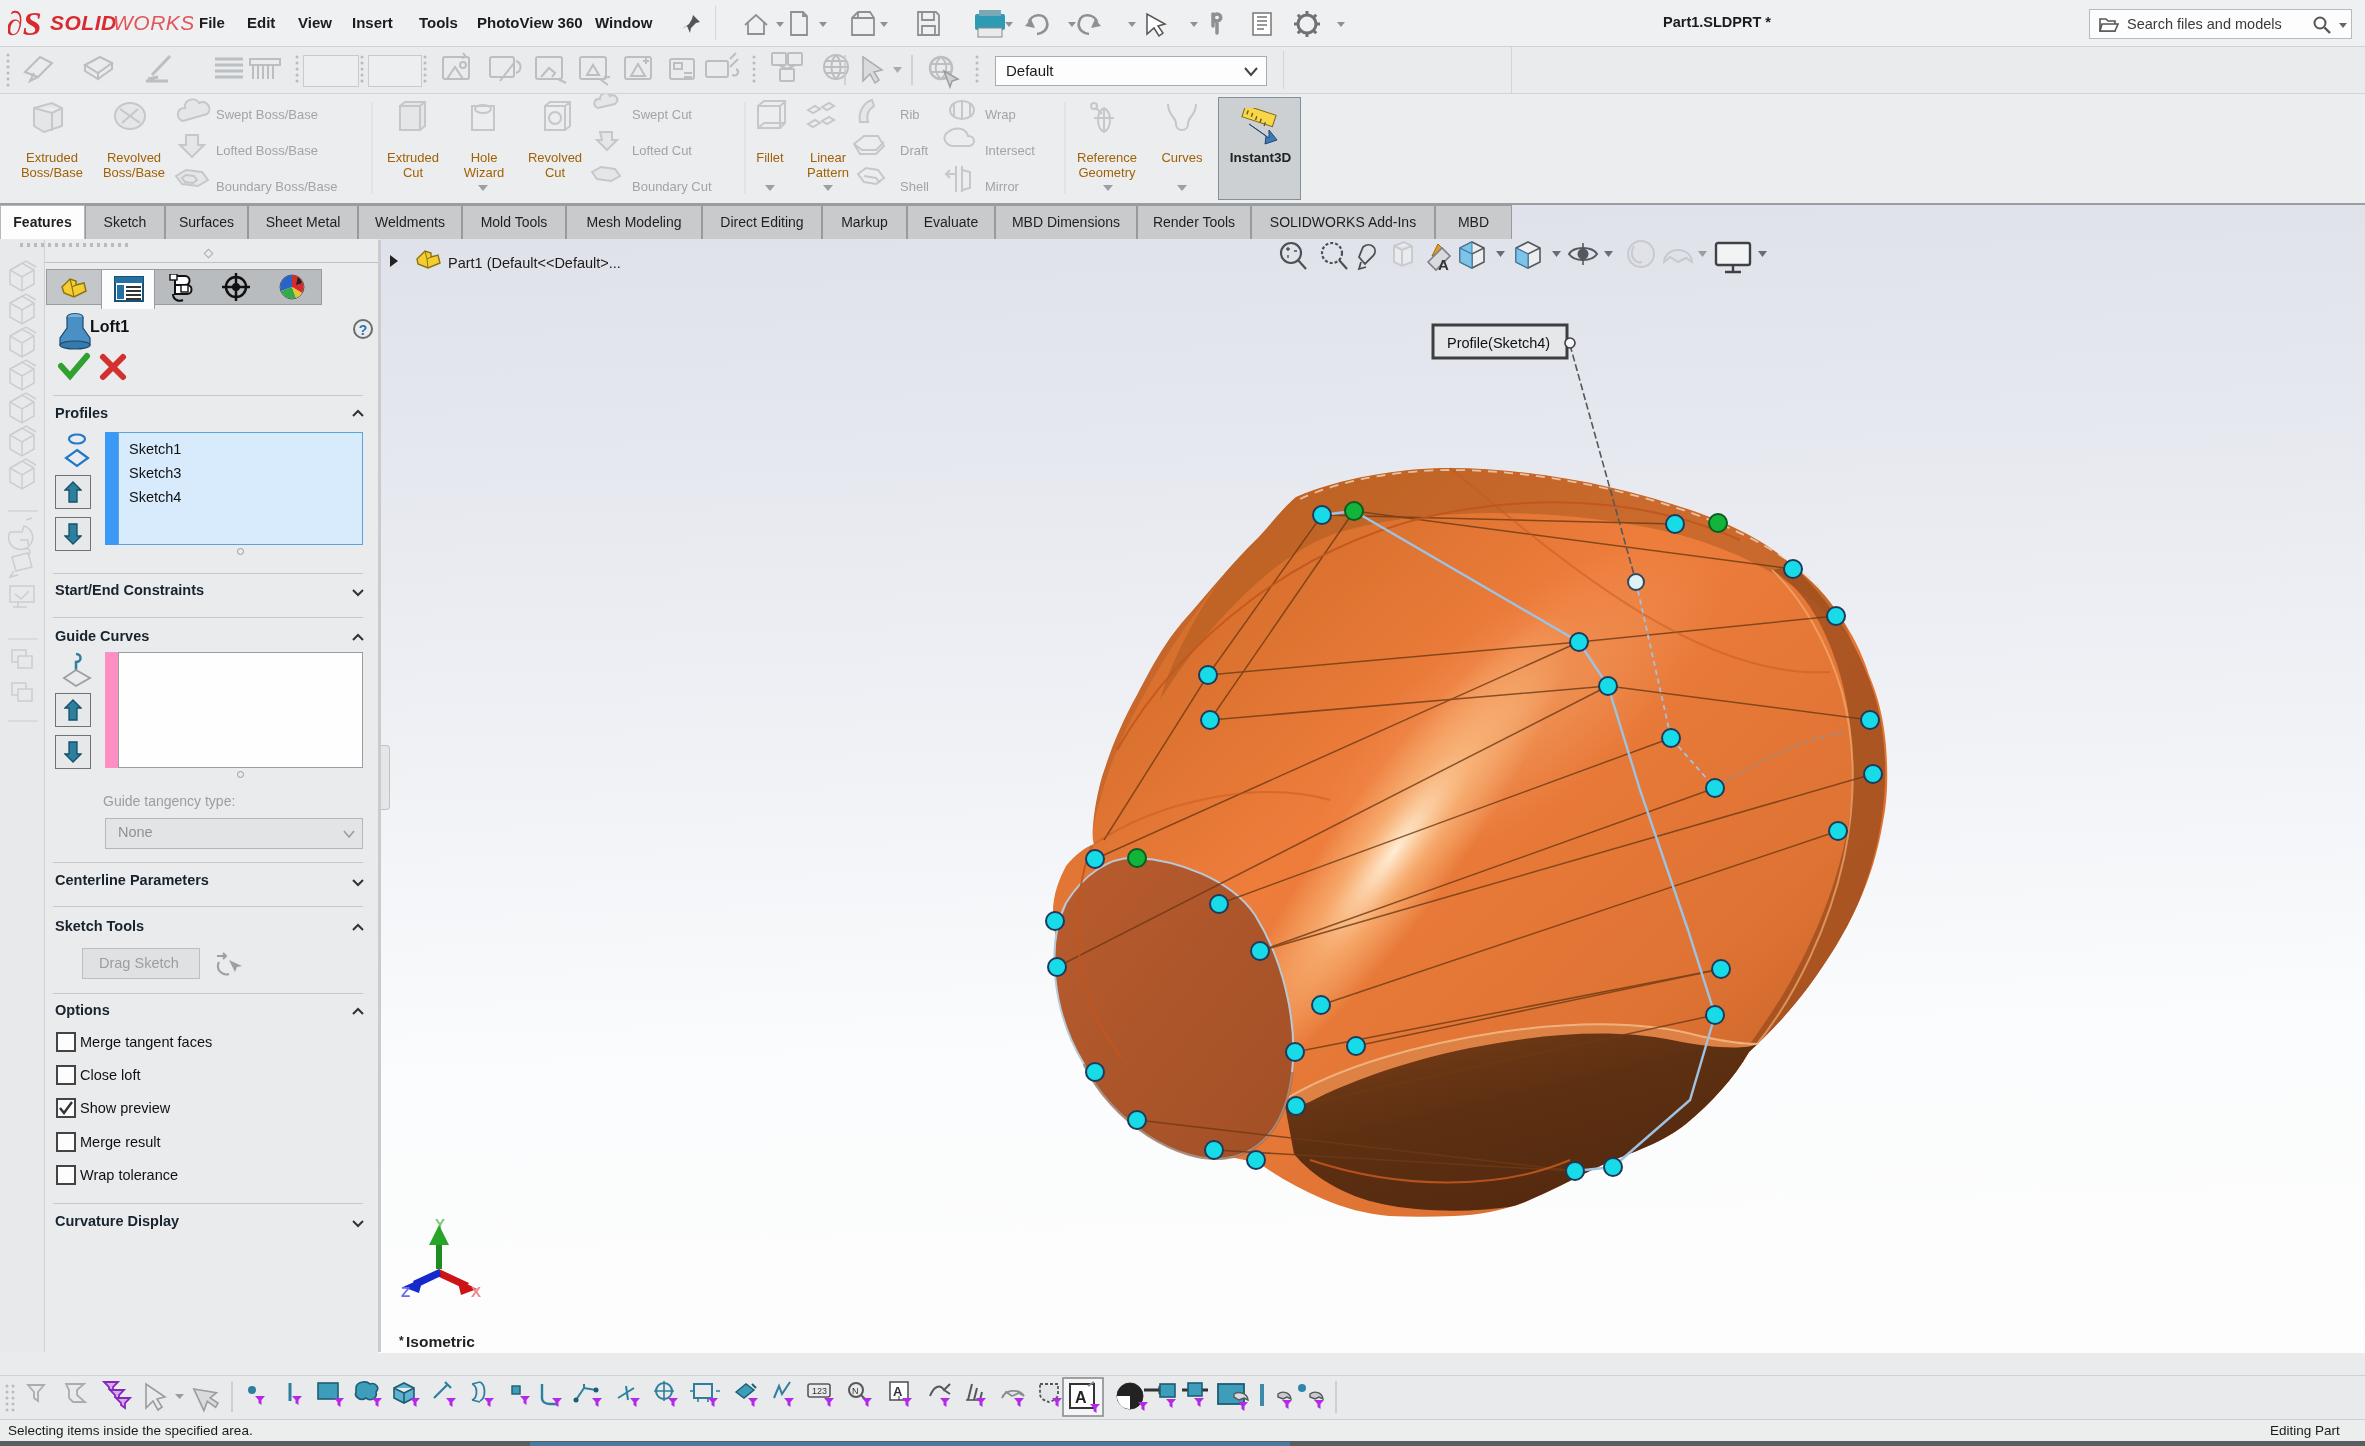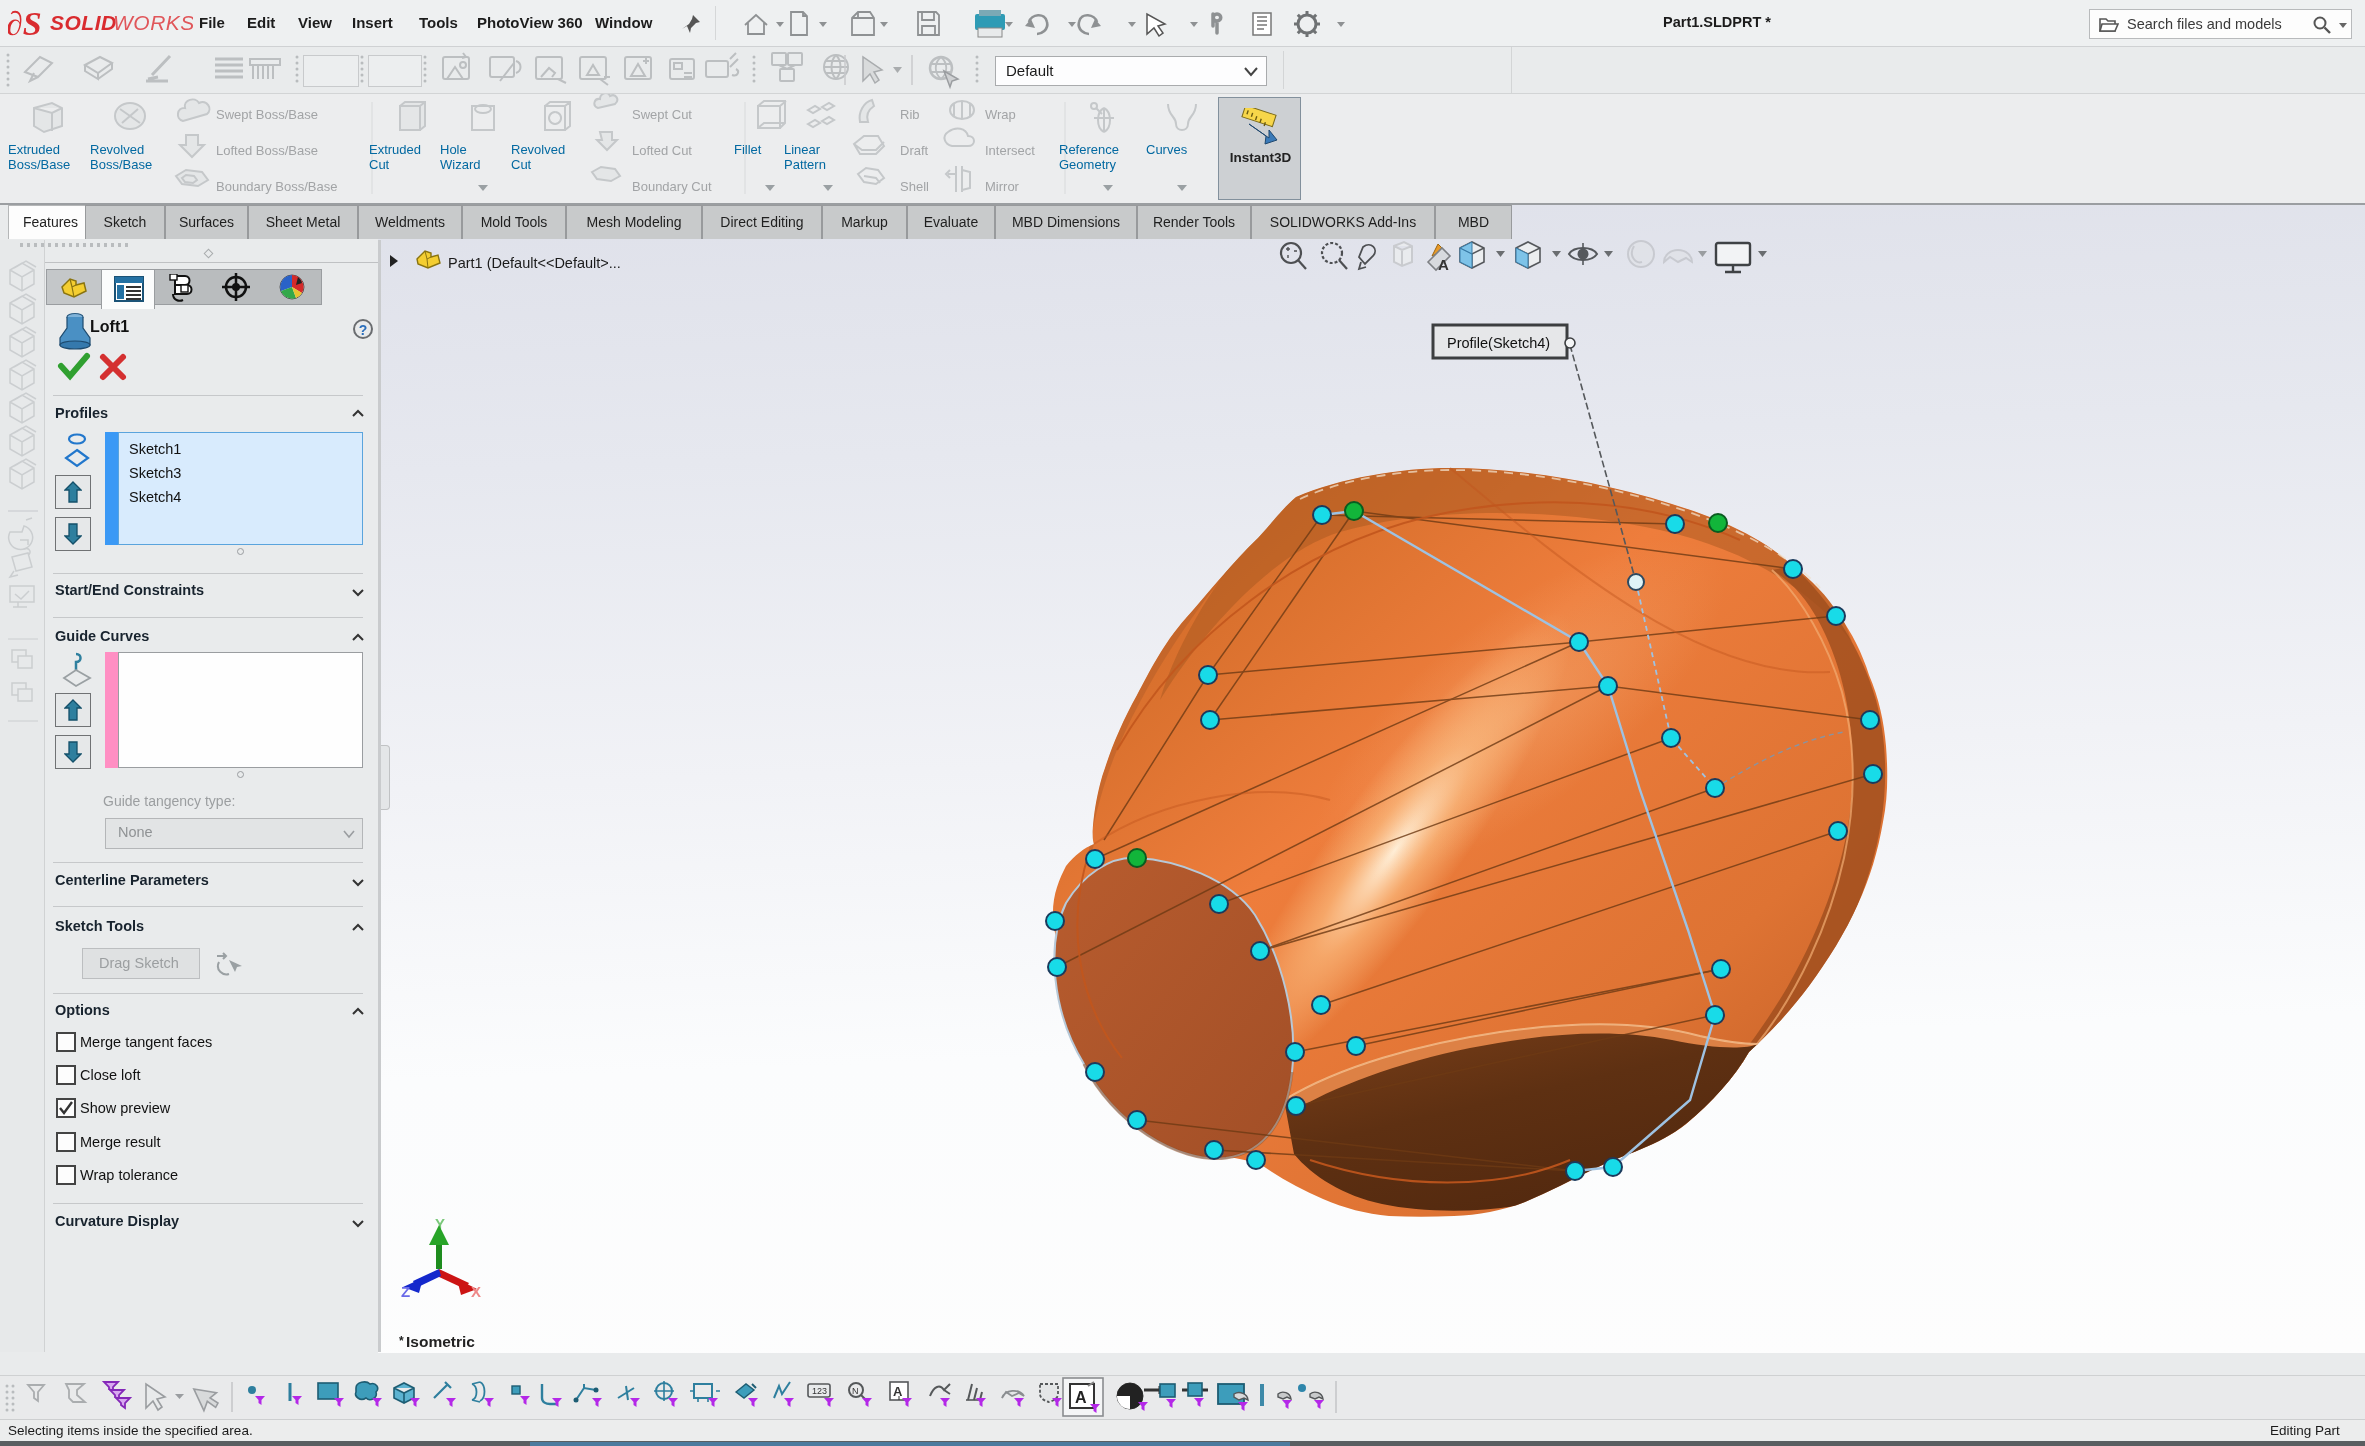--- a/index.html
+++ b/index.html
@@ -8,27 +8,27 @@
 .abs{position:absolute;}
 #page{position:relative;width:2365px;height:1446px;background:#e9ebec;}
 
 #menubar{left:0;top:0;width:2365px;height:47px;background:#eef0f1;border-bottom:1px solid #cfd1d3;}
 .menu{position:absolute;top:14px;font-size:15px;font-weight:700;color:#1c1c1c;}
 
 #toolrow{left:0;top:47px;width:2365px;height:47px;background:#e9ebec;border-bottom:1px solid #d2d4d5;}
 
 #ribbon{left:0;top:94px;width:2365px;height:111px;background:#ecedee;}
 #ribbonline{left:0;top:203px;width:2365px;height:2px;background:#9b9ea1;}
-.rb-label{position:absolute;font-size:13px;color:#0369a1;line-height:15px;}
+.rb-label{position:absolute;font-size:13px;color:#a16207;text-align:center;line-height:15px;margin-top:8px;}
 .rb-small{position:absolute;font-size:13px;color:#a2a4a6;}
 
 #tabstrip{left:0;top:205px;width:1512px;height:35px;}
 .tab{position:absolute;top:0;height:34px;background:#c8cacb;border:1px solid #989a9c;border-bottom:none;
  font-size:14px;color:#1f1f1f;text-align:center;line-height:32px;}
-.tab.active{background:#fdfdfd;border-color:#b5b7b8;font-weight:400;margin-left:8px;}
+.tab.active{background:#fdfdfd;border-color:#b5b7b8;font-weight:700;}
 
 #viewport{left:378px;top:205px;width:1987px;height:1148px;
  background:linear-gradient(178deg,#dfe1ea 0%,#e6e8ef 22%,#f1f2f6 48%,#fbfcfd 72%,#fdfdfd 100%);padding-left:14px;}
 #vp-top{left:1512px;top:205px;width:853px;height:35px;background:linear-gradient(180deg,#f6f7fa,#eff1f6);}
 
 #lstrip{left:0;top:240px;width:45px;height:1112px;background:#e7e9ea;border-right:1px solid #d0d2d3;}
 
 #panel{left:45px;top:240px;width:333px;height:1112px;background:#e9ebec;}
 #splitter{left:378px;top:240px;width:3px;height:1112px;background:#c9cbcd;}
 .hdr{position:absolute;left:10px;font-size:14.5px;font-weight:700;color:#18232e;}

